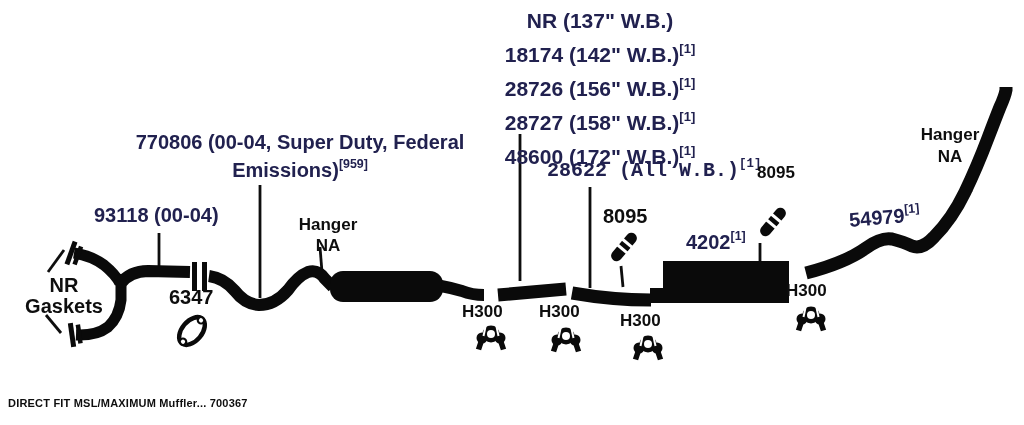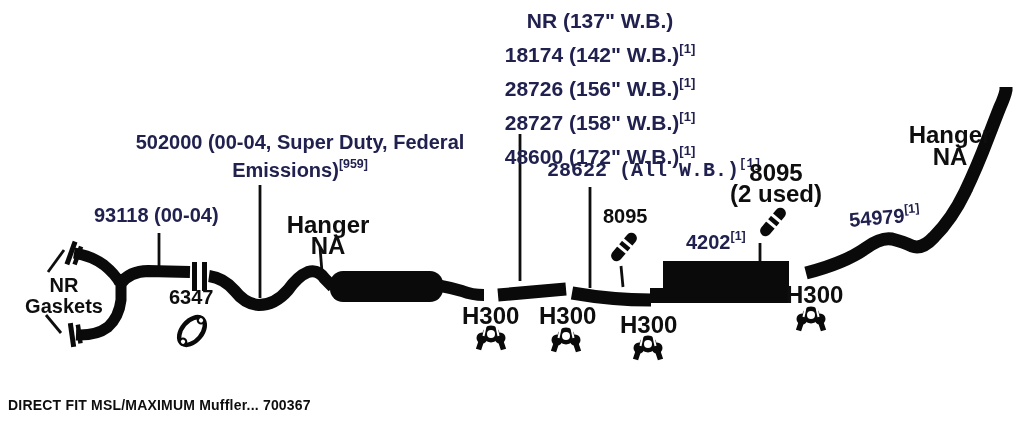--- a/index.html
+++ b/index.html
@@ -7,22 +7,22 @@
     position:relative;width:1024px;height:425px;background:#ffffff;overflow:hidden;
     font-family:"Liberation Sans",sans-serif;
   }
   .label{
     position:absolute;font-weight:700;color:#0e0e0e;white-space:nowrap;line-height:1.05;
   }
   .navy{color:#21214f;}
   .center{text-align:center;}
   .f21{font-size:21px;}
   .f20{font-size:20px;}
-  .f19{font-size:24px;}
-  .f16{font-size:14px;letter-spacing:.2px;}
+  .f19{font-size:17px;}
+  .f16{font-size:11px;letter-spacing:.2px;}
   .label sup{font-size:62%;vertical-align:9px;letter-spacing:0;}
   svg{position:absolute;left:0;top:0;}
   .pipe{stroke:#0a0a0a;fill:none;}
   .lead{stroke:#0e0e0e;stroke-width:2.8;fill:none;}
   .blk{fill:#0a0a0a;}
 </style>
 </head>
 <body>
 
 <div class="stage">
@@ -107,21 +107,21 @@
 
   <div class="label navy f21 center" style="left:480px;top:1px;width:240px;line-height:28px;">
     <div><span>NR (137" W.B.)</span><sup></sup></div>
     <div><span>18174 (142" W.B.)</span><sup>[1]</sup></div>
     <div><span>28726 (156" W.B.)</span><sup>[1]</sup></div>
     <div><span>28727 (158" W.B.)</span><sup>[1]</sup></div>
     <div><span>48600 (172" W.B.)</span><sup>[1]</sup></div>
   </div>
 
   <div class="label navy f20 center" style="left:110px;top:131px;width:380px;line-height:22px;">
-    <div>502000 (00-04, Super Duty, Federal</div>
+    <div>770806 (00-04, Super Duty, Federal</div>
     <div><span>Emissions)</span><sup>[959]</sup></div>
   </div>
 
   <div class="label navy f20" style="left:94px;top:205px;">93118 (00-04)</div>
 
   <div class="label f19 center" style="left:282px;top:214px;width:92px;line-height:21px;">
     <div>Hanger</div>
     <div>NA</div>
   </div>
 
@@ -131,21 +131,20 @@
   </div>
 
   <div class="label f20" style="left:169px;top:287px;">6347</div>
 
   <div class="label navy f20" style="left:547px;top:158px;font-family:Liberation Mono, monospace;"><span>28622 (All W.B.)</span><sup>[1]</sup></div>
 
   <div class="label f20" style="left:603px;top:206px;">8095</div>
 
   <div class="label f19 center" style="left:728px;top:162px;width:96px;line-height:21px;">
     <div>8095</div>
-    <div>(2 used)</div>
   </div>
 
   <div class="label navy f20" style="left:686px;top:230px;"><span>4202</span><sup>[1]</sup></div>
 
   <div class="label navy f20" style="left:849px;top:205px;transform:rotate(-5deg);"><span>54979</span><sup>[1]</sup></div>
 
   <div class="label f19 center" style="left:904px;top:124px;width:92px;line-height:22px;">
     <div>Hanger</div>
     <div>NA</div>
   </div>

